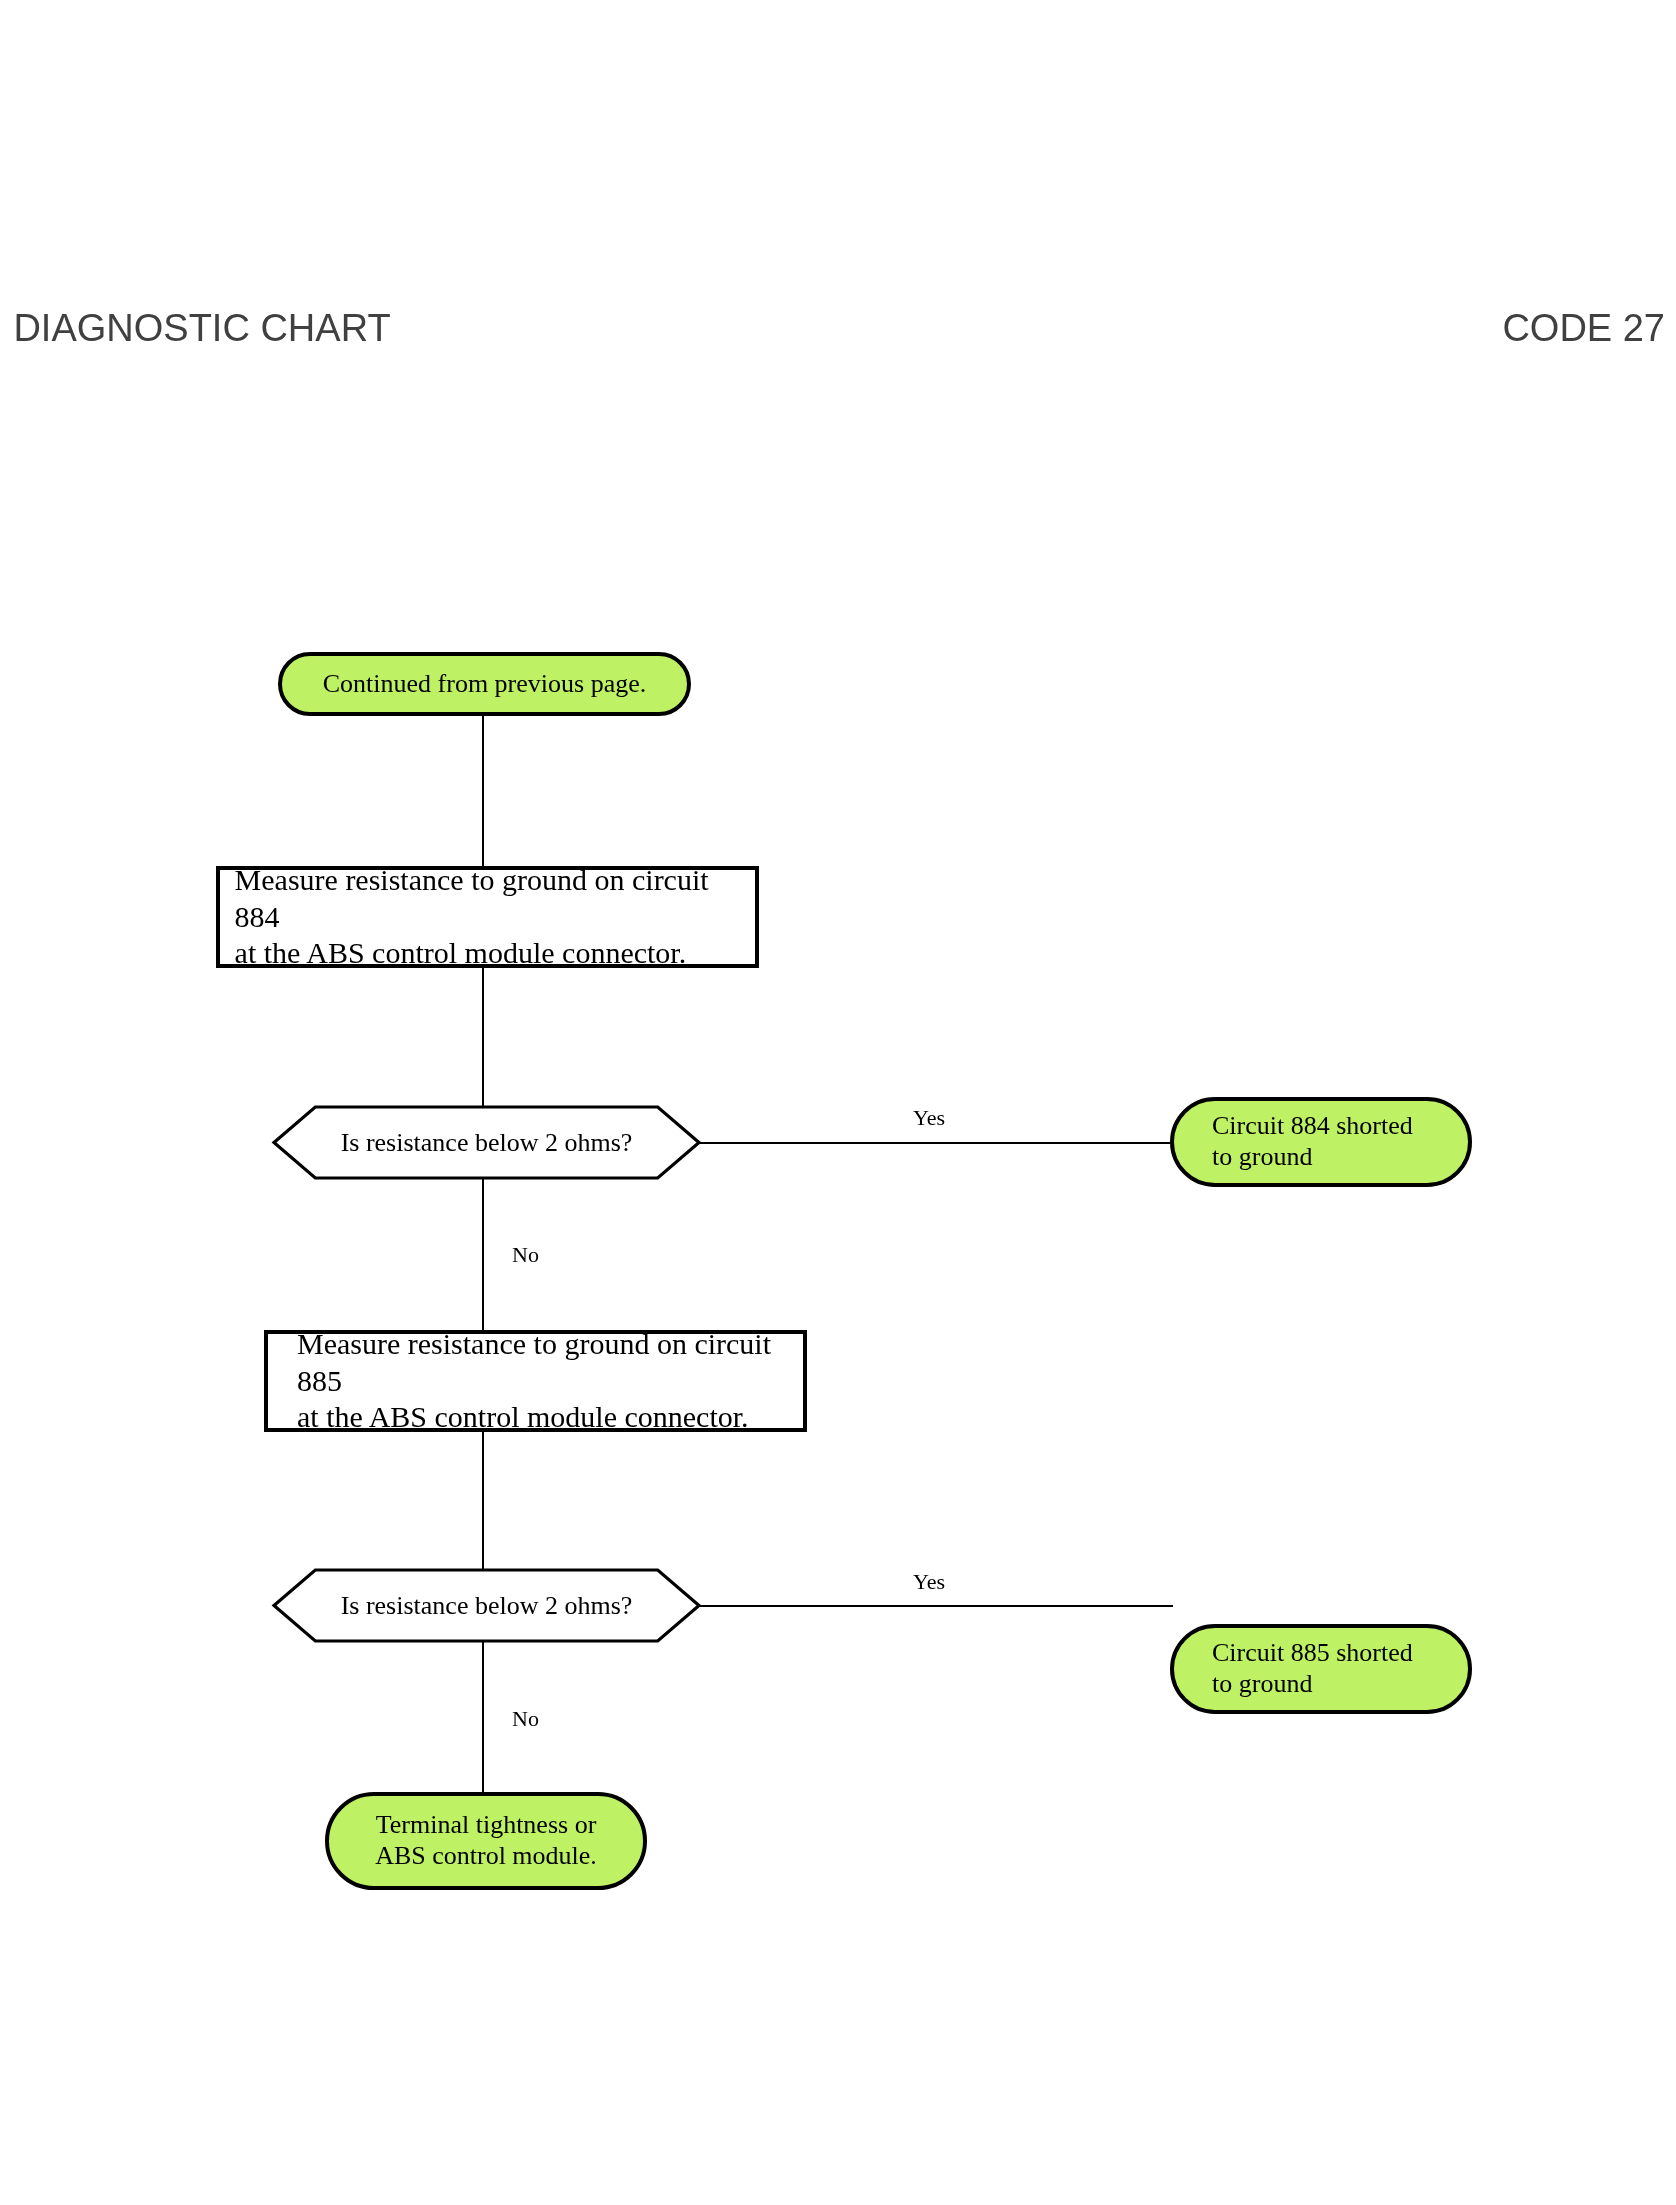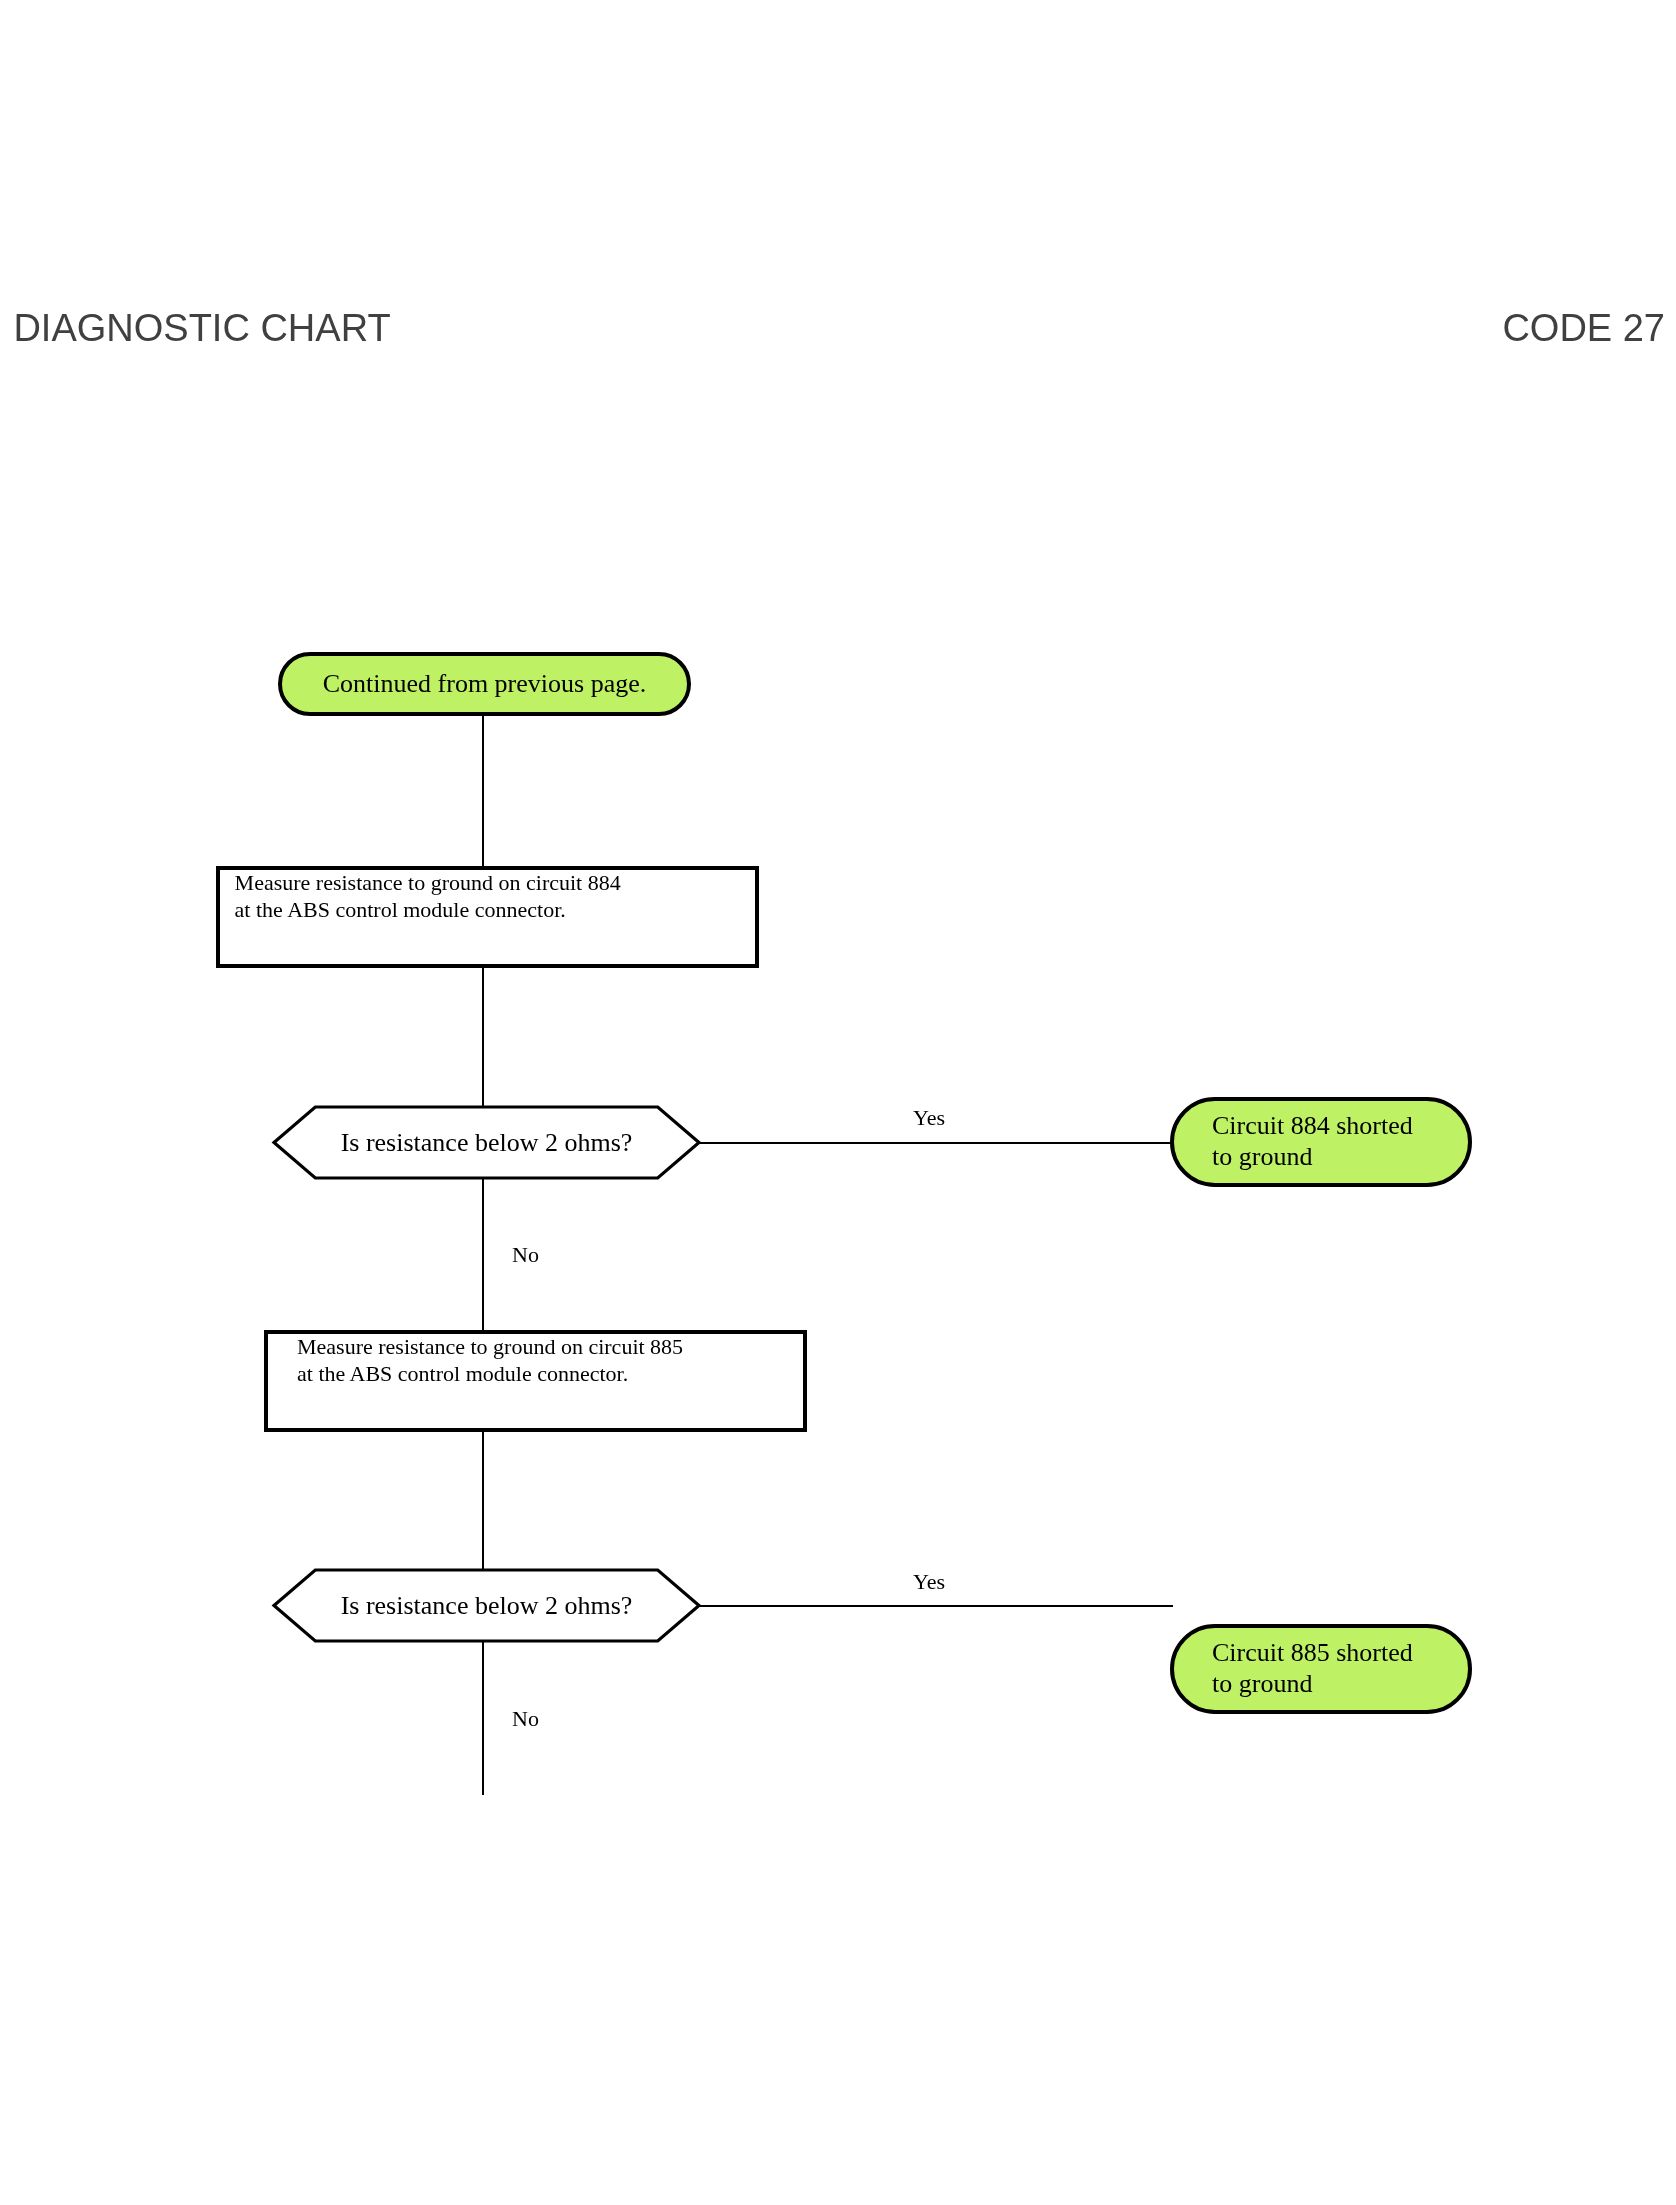--- a/index.html
+++ b/index.html
@@ -63,21 +63,22 @@
   .node-term.center { justify-content: center; text-align: center; }
   .node-term.left   { justify-content: flex-start; text-align: left; }
 
   
   .node-proc {
     position: absolute;
     box-sizing: border-box;
     border: 4.3px solid #000000;
     background: #ffffff;
     display: flex;
-    font-size: 22px;
+    align-items: center;
+    font-size: 30px;
     line-height: 1.22;
     text-align: left;
   }
 
   
   .node-dec {
     position: absolute;
     background: #ffffff;
     text-align: right;
   }
@@ -184,16 +185,22 @@
 
     <div class="node-term left" style="left:1170px; top:1624px; width:302px; height:90px; border-radius:45px; padding:0 0 0 38px;">
       <div>
         <span class="txt">Circuit 885 shorted</span>
         <span class="txt">to ground</span>
       </div>
     </div>
 
     <div class="edge-label" style="left:512px; top:1708px;">No</div>
 
+    <div class="node-term center" style="left:325px; top:1792px; width:322px; height:98px; border-radius:49px; padding:0 14.6px;">
+      <div>
+        <span class="txt">Terminal tightness or</span>
+        <span class="txt">ABS control module.</span>
+      </div>
+    </div>
 
   </div>
 </div>
 
 
 </body></html>

